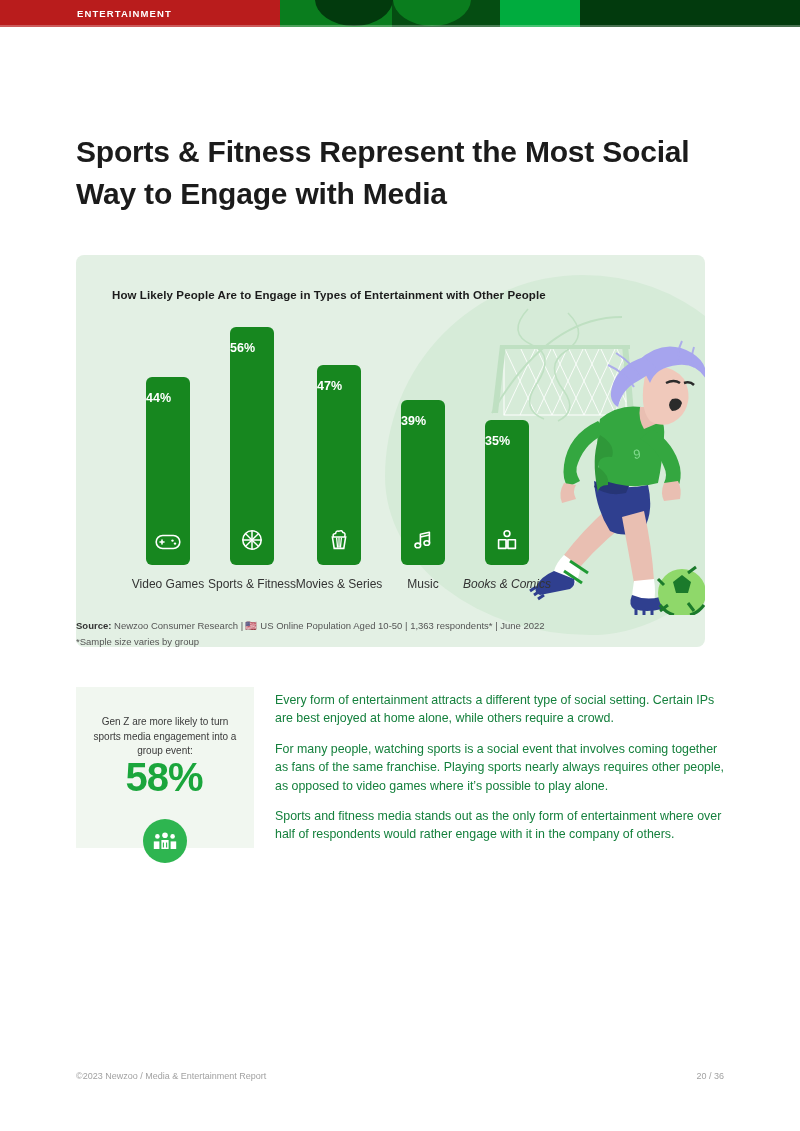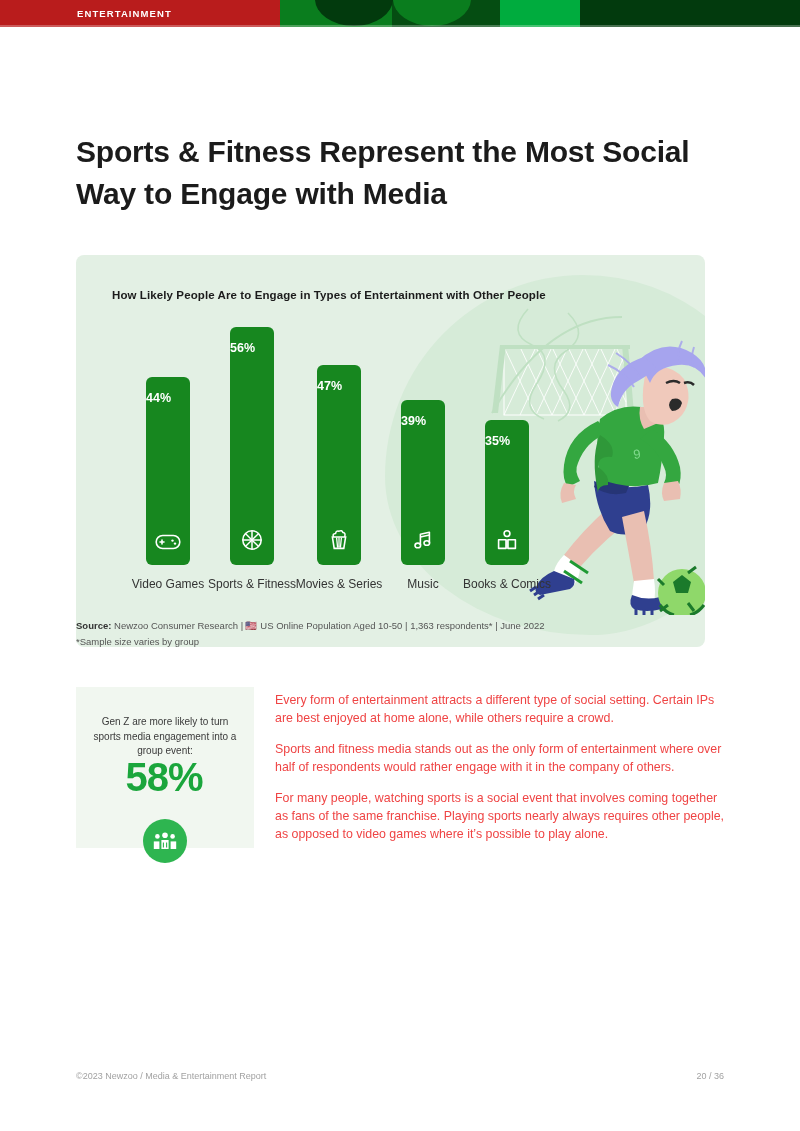--- a/index.html
+++ b/index.html
@@ -225,21 +225,21 @@
   }
 
   
   .body-copy {
     position: absolute;
     left: 275px;
     top: 691px;
     width: 452px;
     font-size: 12.4px;
     line-height: 18.4px;
-    color: #ef4444;
+    color: #15803d;
   }
   .body-copy p { margin: 0 0 12px 0; }
 
   
   .footer-left {
     position: absolute;
     left: 76px;
     top: 1071px;
     font-size: 9px;
     color: #a2a2a2;
@@ -420,21 +420,21 @@
       <div class="bar" style="height:145px;">
         <div class="bar-value">35%</div>
         <div class="bar-icon">
           <svg width="22" height="22" viewBox="0 0 22 22">
               <circle cx="11" cy="4.6" r="2.9" fill="none" stroke="#fff" stroke-width="1.6"></circle>
               <path d="M2.6 10.8h7.4v8.6H2.6zM12 10.8h7.4v8.6H12z" fill="none" stroke="#fff" stroke-width="1.6" stroke-linejoin="round"></path>
               <path d="M11 10.8v8.6" stroke="#fff" stroke-width="1.4"></path>
             </svg>
         </div>
       </div>
-      <div class="cat-label" style="bottom:-26px;">Books &amp; Comics</div>
+      <div class="cat-label" style="bottom:-26px;font-style:italic;">Books &amp; Comics</div>
     </div>
   </div>
 </div>
 
 <div class="source-line">
   <b>Source:</b><span> Newzoo Consumer Research | 🇺🇸 US Online Population Aged 10-50 | 1,363 respondents* | June 2022</span>
 </div>
 <div class="source-note">*Sample size varies by group</div>
 
 <div class="callout">
@@ -448,18 +448,18 @@
       <path d="M9.4 10h7.2v9h-7.2z" fill="#fff"></path>
       <path d="M1.8 11.4h5.6v7.6H1.8z" fill="#fff"></path>
       <path d="M18.6 11.4h5.6v7.6h-5.6z" fill="#fff"></path>
       <path d="M11.4 12.4v5M14.6 12.4v5" stroke="#2eb550" stroke-width="1.1"></path>
     </svg>
   </div>
 </div>
 
 <div class="body-copy">
   <p>Every form of entertainment attracts a different type of social setting. Certain IPs are best enjoyed at home alone, while others require a crowd.</p>
+  <p>For many people, watching sports is a social event that involves coming together as fans of the same franchise. Playing sports nearly always requires other people, as opposed to video games where it’s possible to play alone.</p>
   <p>Sports and fitness media stands out as the only form of entertainment where over half of respondents would rather engage with it in the company of others.</p>
-  <p>For many people, watching sports is a social event that involves coming together as fans of the same franchise. Playing sports nearly always requires other people, as opposed to video games where it’s possible to play alone.</p>
 </div>
 
 <div class="footer-left">©2023 Newzoo / Media &amp; Entertainment Report</div>
 <div class="footer-right">20 / 36</div>
 
 </body></html>

